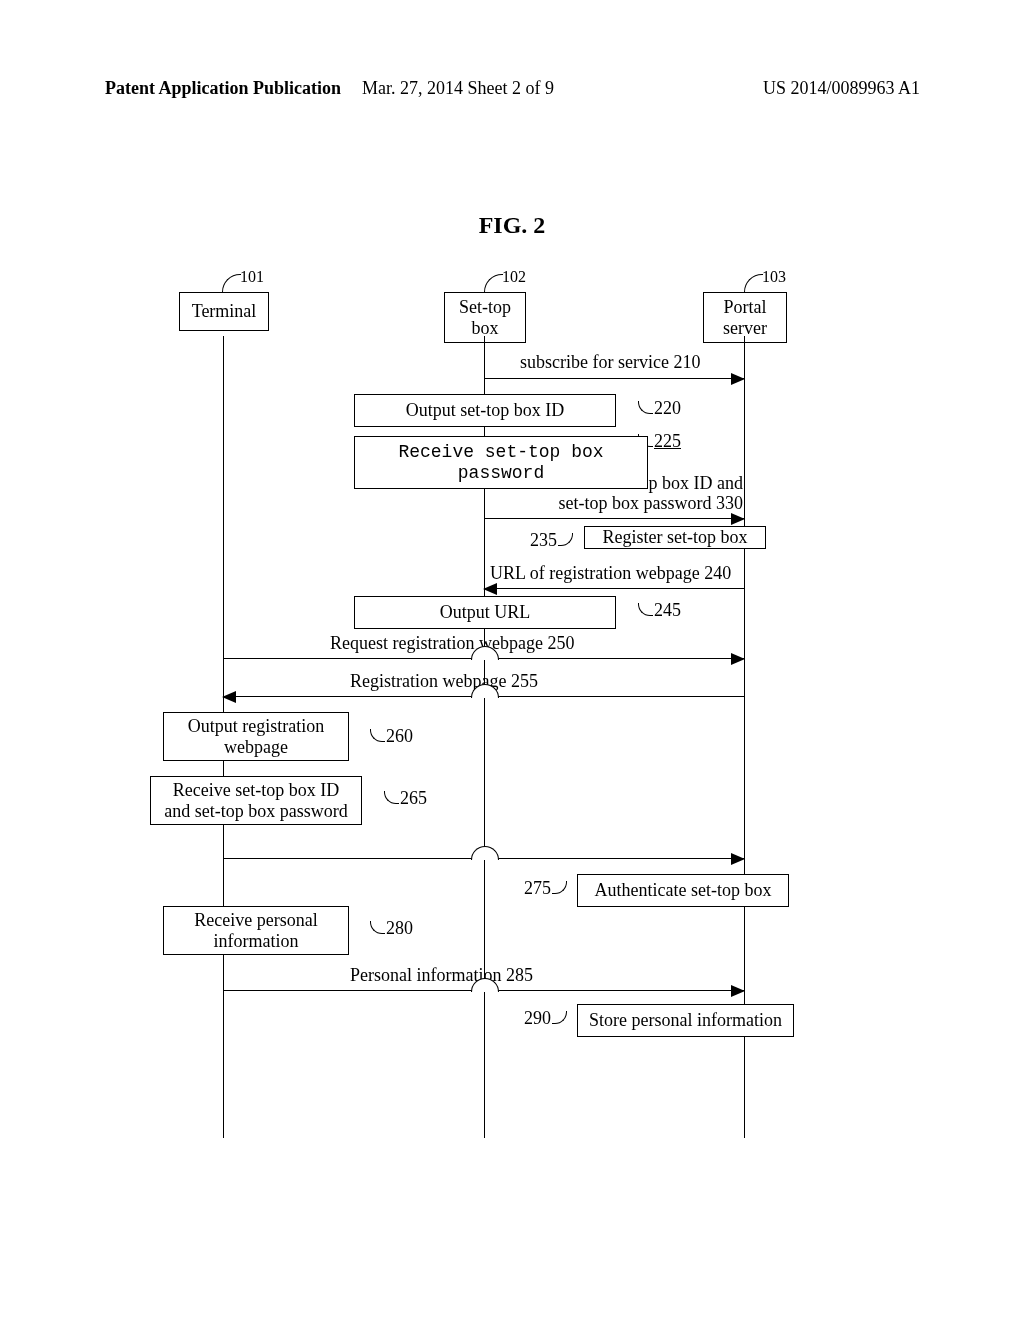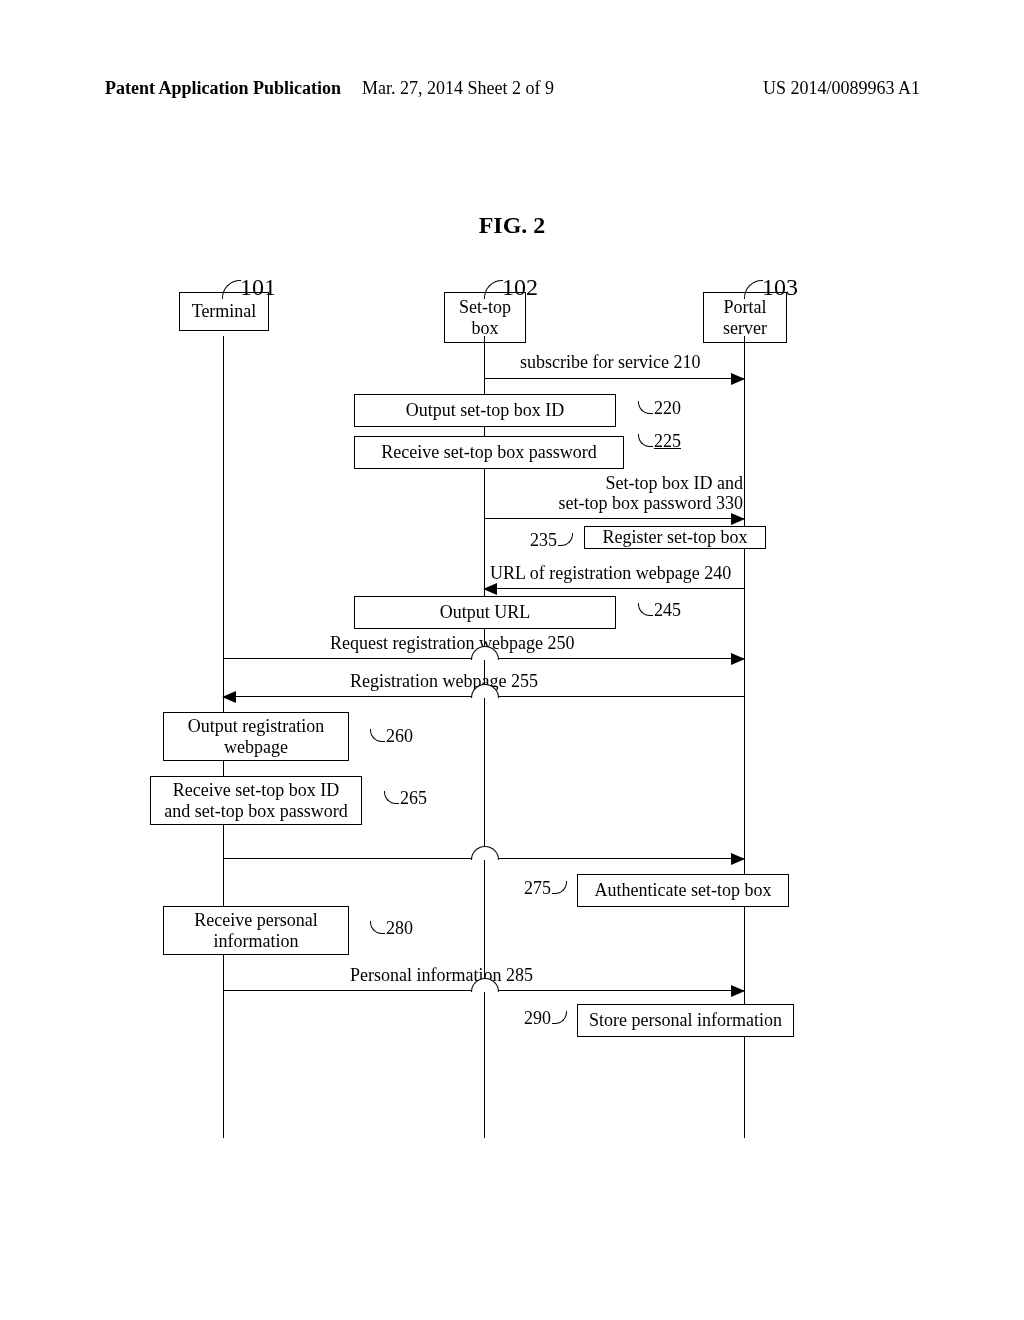--- a/index.html
+++ b/index.html
@@ -55,22 +55,22 @@
       text-align:center;
       background:#fff;
       line-height:1.15;
     }
     .actor-a { left:29px;  width:88px;  padding:8px 0; }
     .actor-b { left:294px; width:80px;  padding:4px 0; }
     .actor-c { left:553px; width:82px;  padding:4px 0; }
 
     .tag {
       position:absolute;
-      top:6px;
-      font-size:24px;
+      top:0;
+      font-size:16px;
       z-index:2;
     }
     .tag::before {
       content:"";
       position:absolute;
       top:6px;
       width:18px; height:18px;
       border:1px solid #000;
       border-bottom:none; border-right:none;
       border-radius:18px 0 0 0;
@@ -172,21 +172,21 @@
   <div class="lifeline ll-c"></div>
 
   <div class="msg2" style="left:370px; top:85px;">subscribe for service 210</div>
   <div class="arrow" style="left:334px; top:110px; width:260px;">
       <span class="head-r"></span>
     </div>
 
   <div class="procbox" style="left:204px; top:126px; width:260px; padding:5px 0;">Output set-top box ID</div>
   <div class="reflbl ref-right" style="left:504px; top:130px;">220</div>
 
-  <div class="procbox" style="left:204px; top:168px; width:260px; padding:5px 4px;">Receive set-top box password</div>
+  <div class="procbox" style="left:204px; top:168px; width:260px; padding:5px 16px;font-family:Liberation Mono, monospace;">Receive set-top box password</div>
   <div class="reflbl ref-right" style="left:504px; top:163px;text-decoration:underline;">225</div>
 
   <div class="msg" style="left:355px; top:206px; width:238px;">
     <span>Set-top box ID and</span><br>
     <span>set-top box password 330</span>
   </div>
   <div class="arrow" style="left:334px; top:250px; width:260px;">
       <span class="head-r"></span>
     </div>
 

